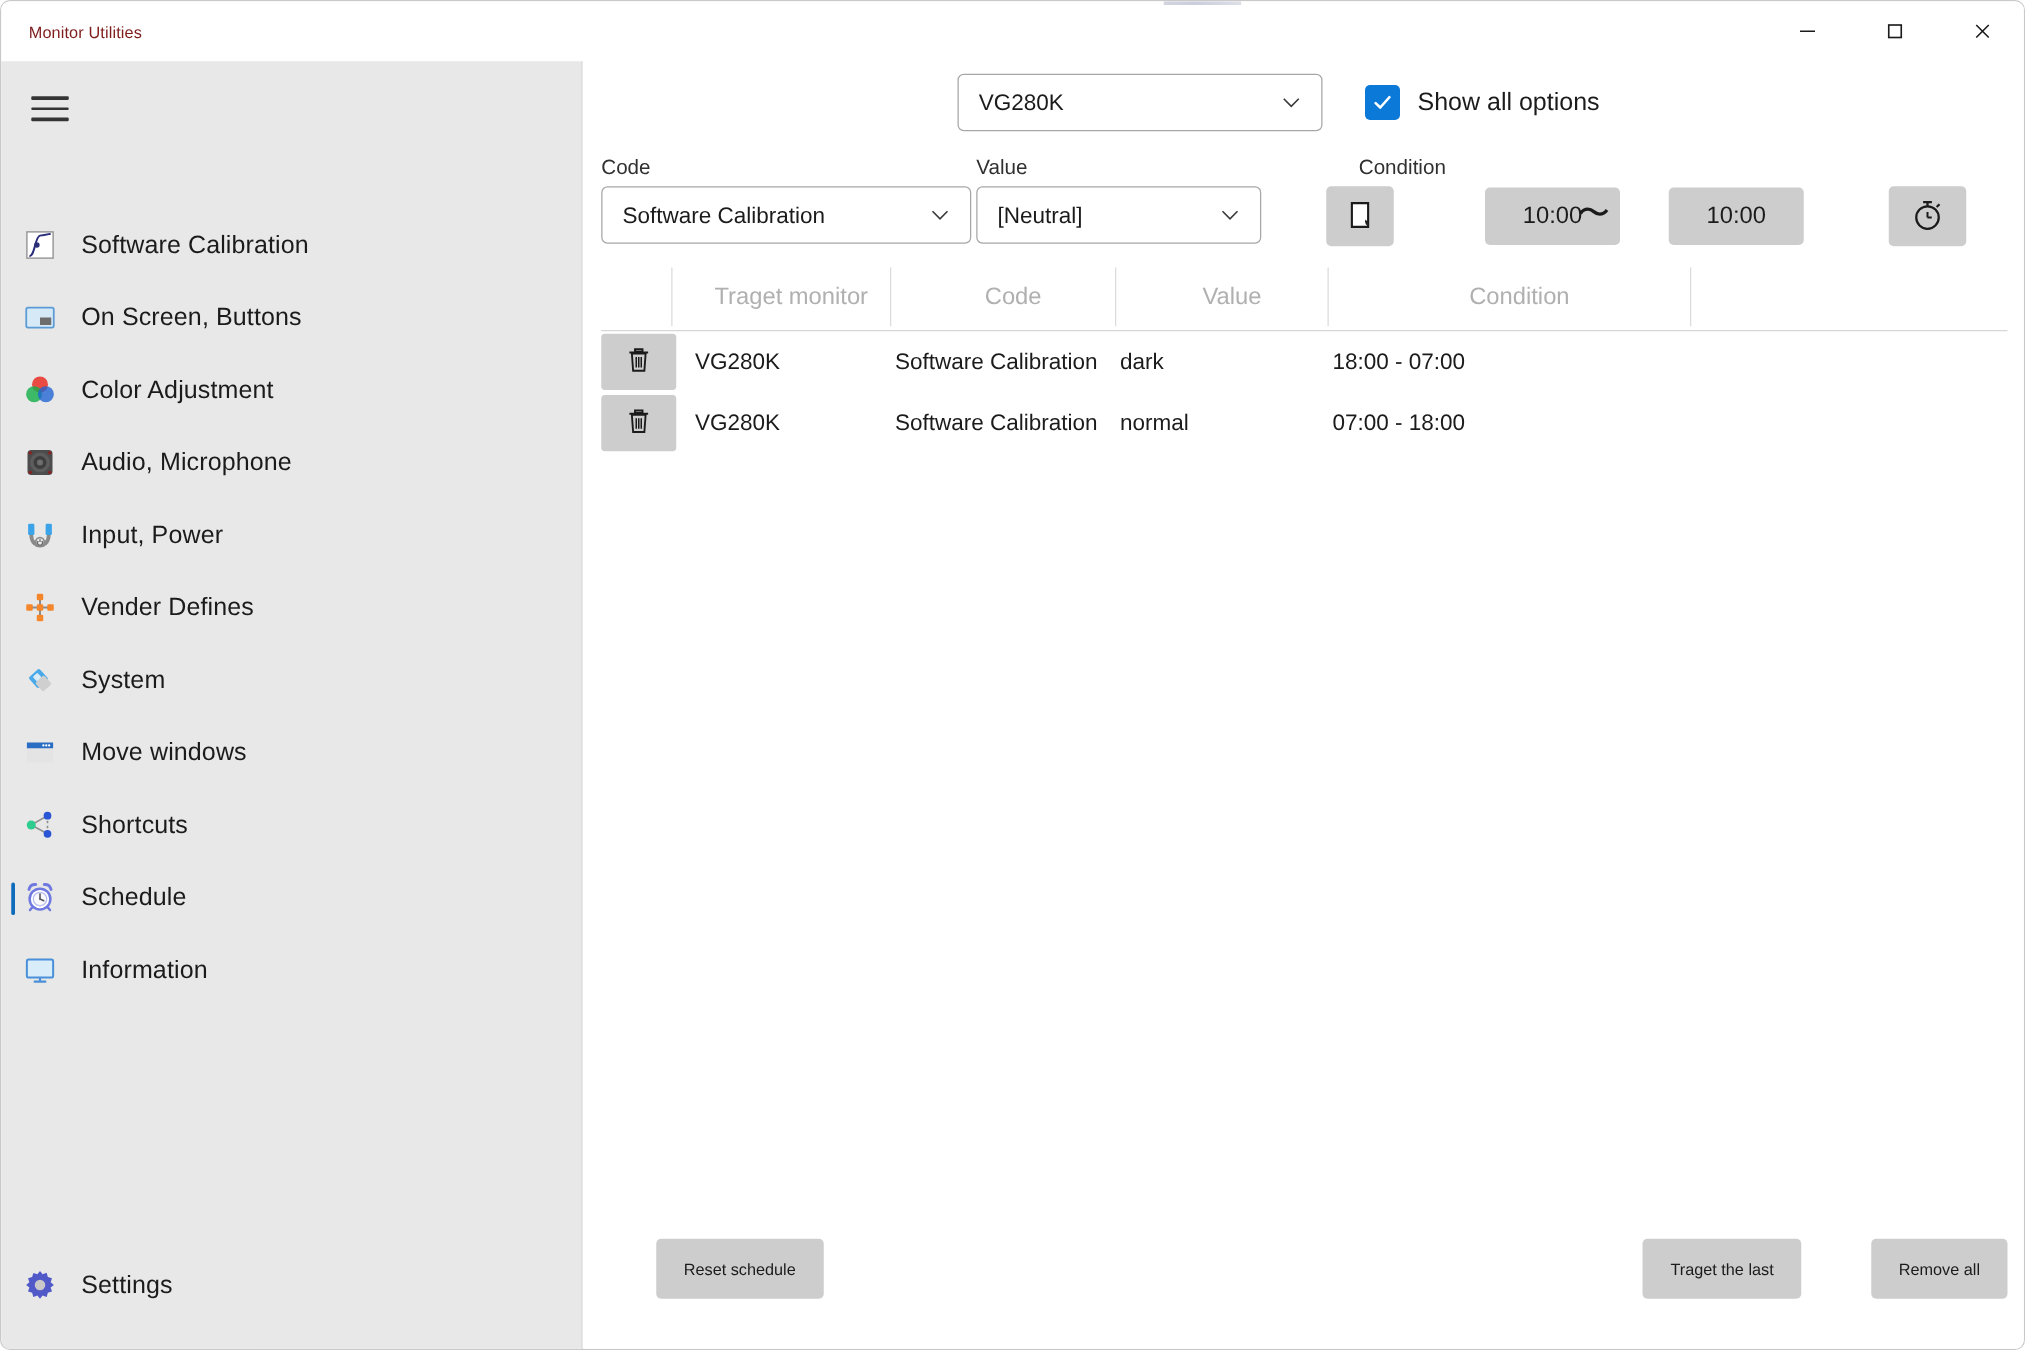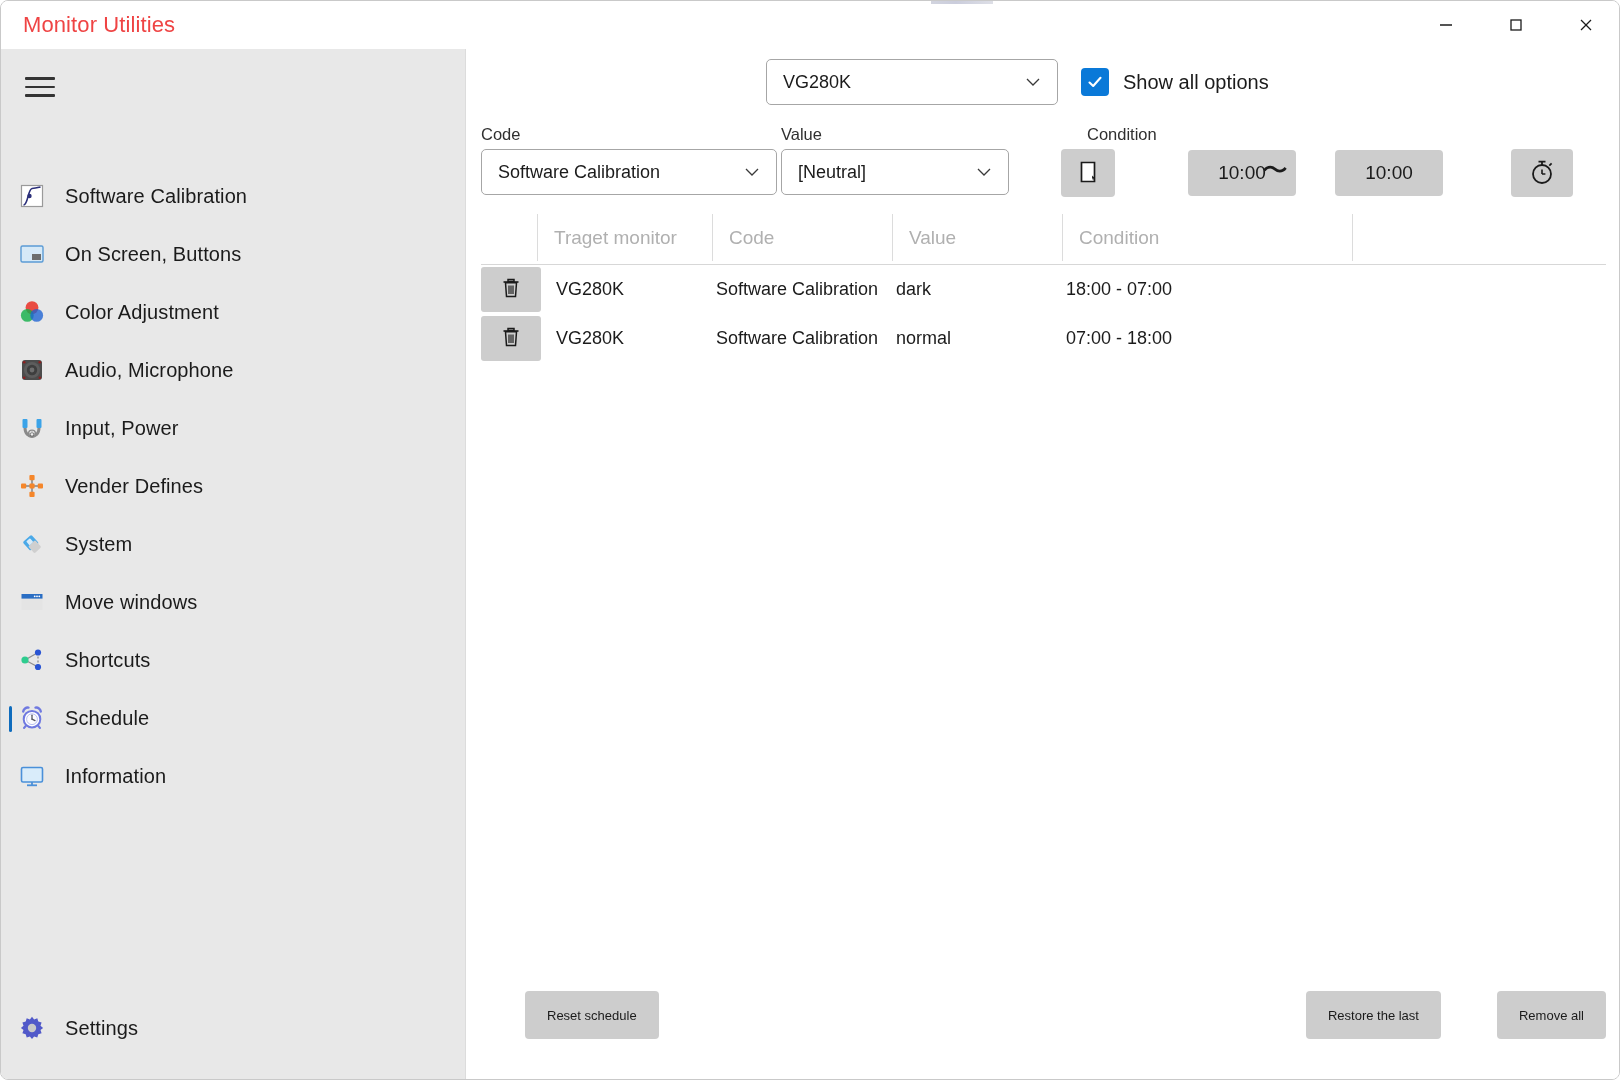--- a/index.html
+++ b/index.html
@@ -32,22 +32,22 @@
     position: absolute;
     top: 0; left: 0;
     width: 1620px;
     height: 48px;
     background: #ffffff;
     display: flex;
     align-items: center;
   }
   .title-text {
     margin-left: 22px;
-    font-size: 22px;
-    color: #ef4444;
+    font-size: 13px;
+    color: #7f1d1d;
     letter-spacing: 0.1px;
     user-select: none;
   }
   .drag-hint {
     position: absolute;
     top: 0px;
     left: 930px;
     width: 62px;
     height: 3px;
     background: linear-gradient(90deg, #c3c6d4 0%, #b9bcd0 40%, #d2d4de 100%);
@@ -189,21 +189,21 @@
     height: 24px;
     display: flex;
     align-items: center;
     justify-content: center;
   }
   #monitor-combo { width: 292px; }
 
   .checkrow {
     display: flex;
     align-items: center;
-    margin-left: 23px;
+    margin-left: 34px;
     cursor: default;
   }
   .checkbox {
     width: 28px;
     height: 28px;
     border-radius: 4px;
     background: #0a79d8;
     display: flex;
     align-items: center;
     justify-content: center;
@@ -289,20 +289,21 @@
   }
   .th {
     position: relative;
     font-size: 19px;
     color: #b0b0b0;
     height: 53px;
     display: flex;
     align-items: center;
     box-sizing: border-box;
     flex: none;
+    justify-content: center;
   }
   .th.divider::before {
     content: "";
     position: absolute;
     left: 0; top: 3px;
     width: 1px; height: 47px;
     background: #dcdcdc;
   }
   .th span { padding-left: 17px; }
   .th-sel   { width: 56px; }
@@ -697,18 +698,18 @@
         <div class="cell c-code">Software Calibration</div>
         <div class="cell c-value">normal</div>
         <div class="cell c-cond">07:00 - 18:00</div>
       </div>
     </div>
 
     <div class="footer-left">
       <button class="gray-btn foot-btn">Reset schedule</button>
     </div>
     <div class="footer-right">
-      <button class="gray-btn foot-btn">Restore the last</button>
+      <button class="gray-btn foot-btn">Traget the last</button>
       <button class="gray-btn foot-btn">Remove all</button>
     </div>
 
   </div>
 </div>
 
 </body></html>

